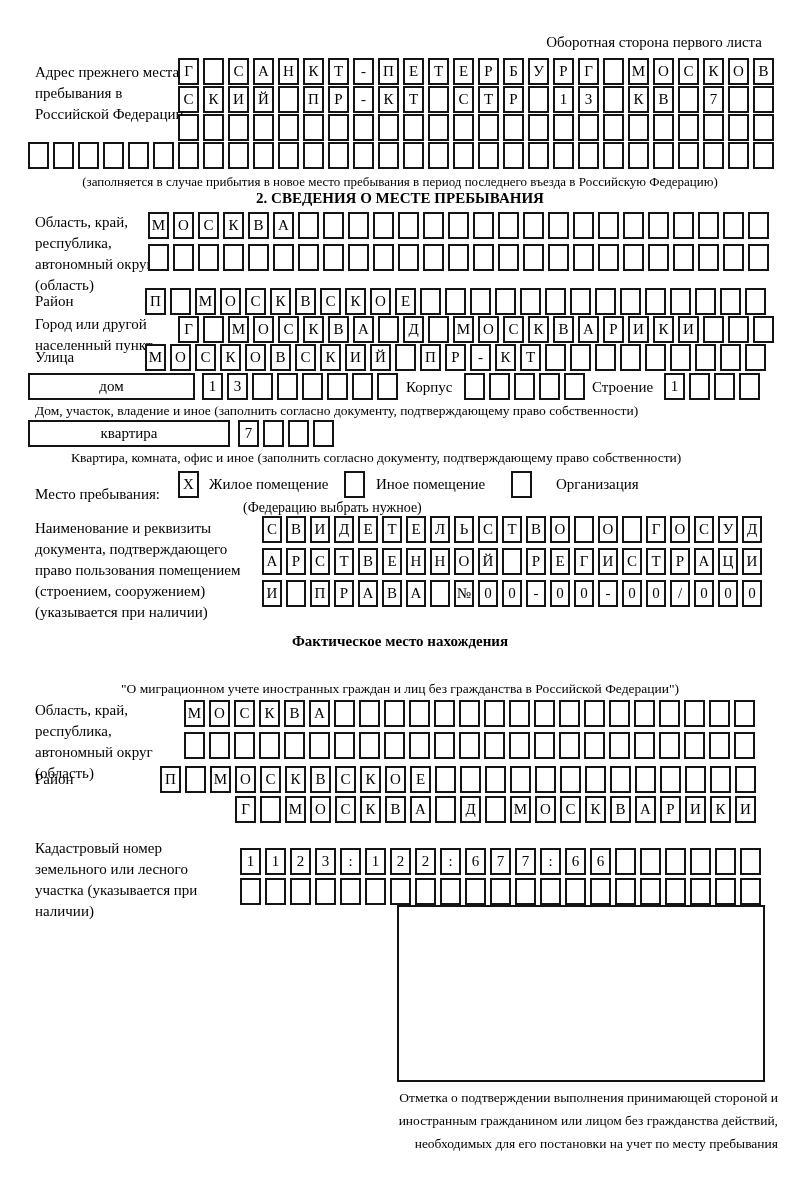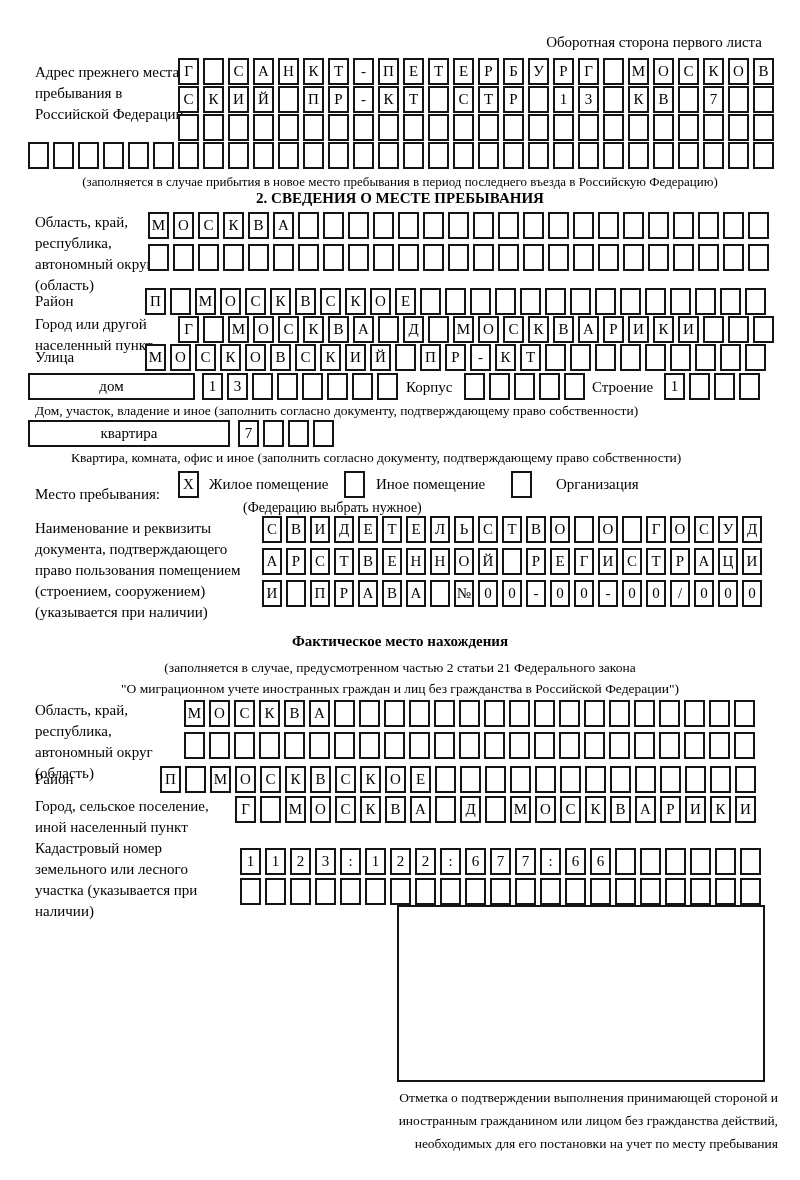--- a/index.html
+++ b/index.html
@@ -401,21 +401,20 @@
       <span class="cell">-</span>
       <span class="cell">0</span>
       <span class="cell">0</span>
       <span class="cell">/</span>
       <span class="cell">0</span>
       <span class="cell">0</span>
       <span class="cell">0</span>
     </div>
 
   <div class="center-line bold" style="top:633px; font-size:15px;">Фактическое место нахождения</div>
-  <div class="cap center-line" style="top:659px; font-size:13.5px;">(заполняется в случае, предусмотренном частью 2 статьи 21 Федерального закона</div>
   <div class="cap center-line" style="top:680px; font-size:13.5px;">"О миграционном учете иностранных граждан и лиц без гражданства в Российской Федерации")</div>
 
   <div class="lbl" style="left:35px; top:700px; width:150px;">Область, край, республика, автономный округ (область)</div>
   <div class="cellrow" style="left:184px; top:700px;">
       <span class="cell">М</span>
       <span class="cell">О</span>
       <span class="cell">С</span>
       <span class="cell">К</span>
       <span class="cell">В</span>
       <span class="cell">А</span>
@@ -484,21 +483,20 @@
       <span class="cell"></span>
       <span class="cell"></span>
       <span class="cell"></span>
       <span class="cell"></span>
       <span class="cell"></span>
       <span class="cell"></span>
       <span class="cell"></span>
       <span class="cell"></span>
     </div>
 
-  <div class="lbl" style="left:35px; top:796px; width:200px;">Город, сельское поселение, иной населенный пункт</div>
   <div class="cellrow" style="left:235px; top:796px;">
       <span class="cell">Г</span>
       <span class="cell"></span>
       <span class="cell">М</span>
       <span class="cell">О</span>
       <span class="cell">С</span>
       <span class="cell">К</span>
       <span class="cell">В</span>
       <span class="cell">А</span>
       <span class="cell"></span>

